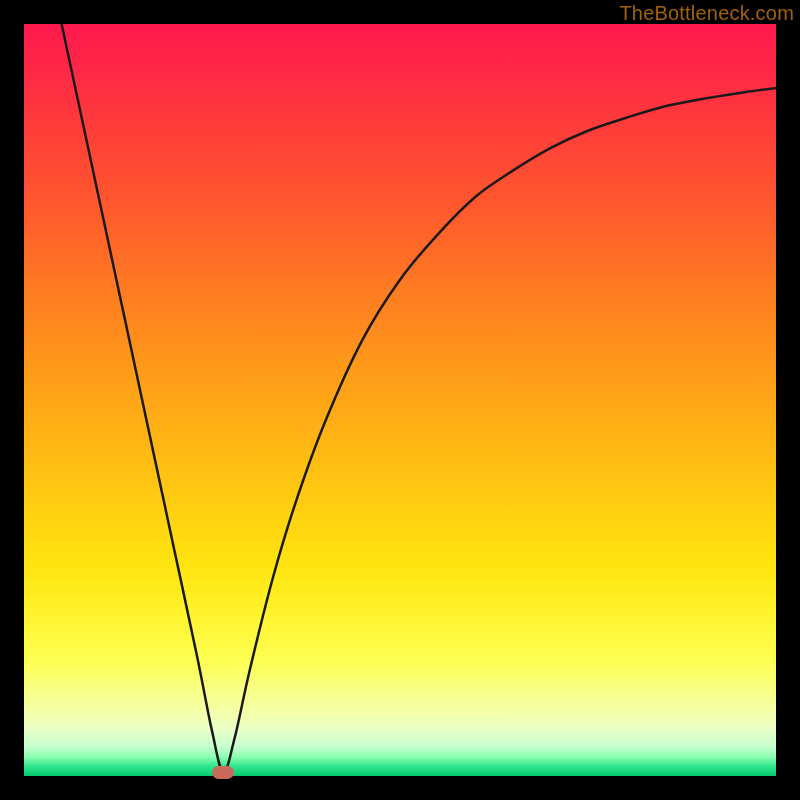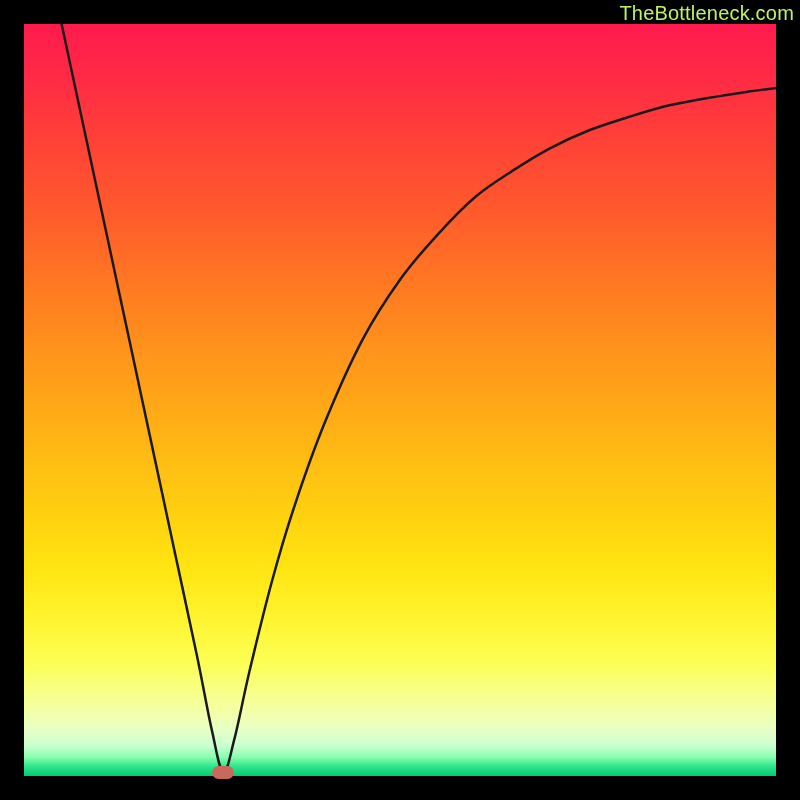--- a/index.html
+++ b/index.html
@@ -44,21 +44,21 @@
       #30e68c 98.7%,
       #06c96f 100%
     );
   }
   .watermark {
     position: absolute;
     top: 2px;
     right: 6px;
     font-family: Arial, Helvetica, sans-serif;
     font-size: 20px;
-    color: #bef264;
+    color: #a16207;
     font-weight: 500;
     letter-spacing: 0.2px;
     z-index: 5;
   }
   svg.curve {
     position: absolute;
     left: 0;
     top: 0;
     width: 752px;
     height: 752px;

